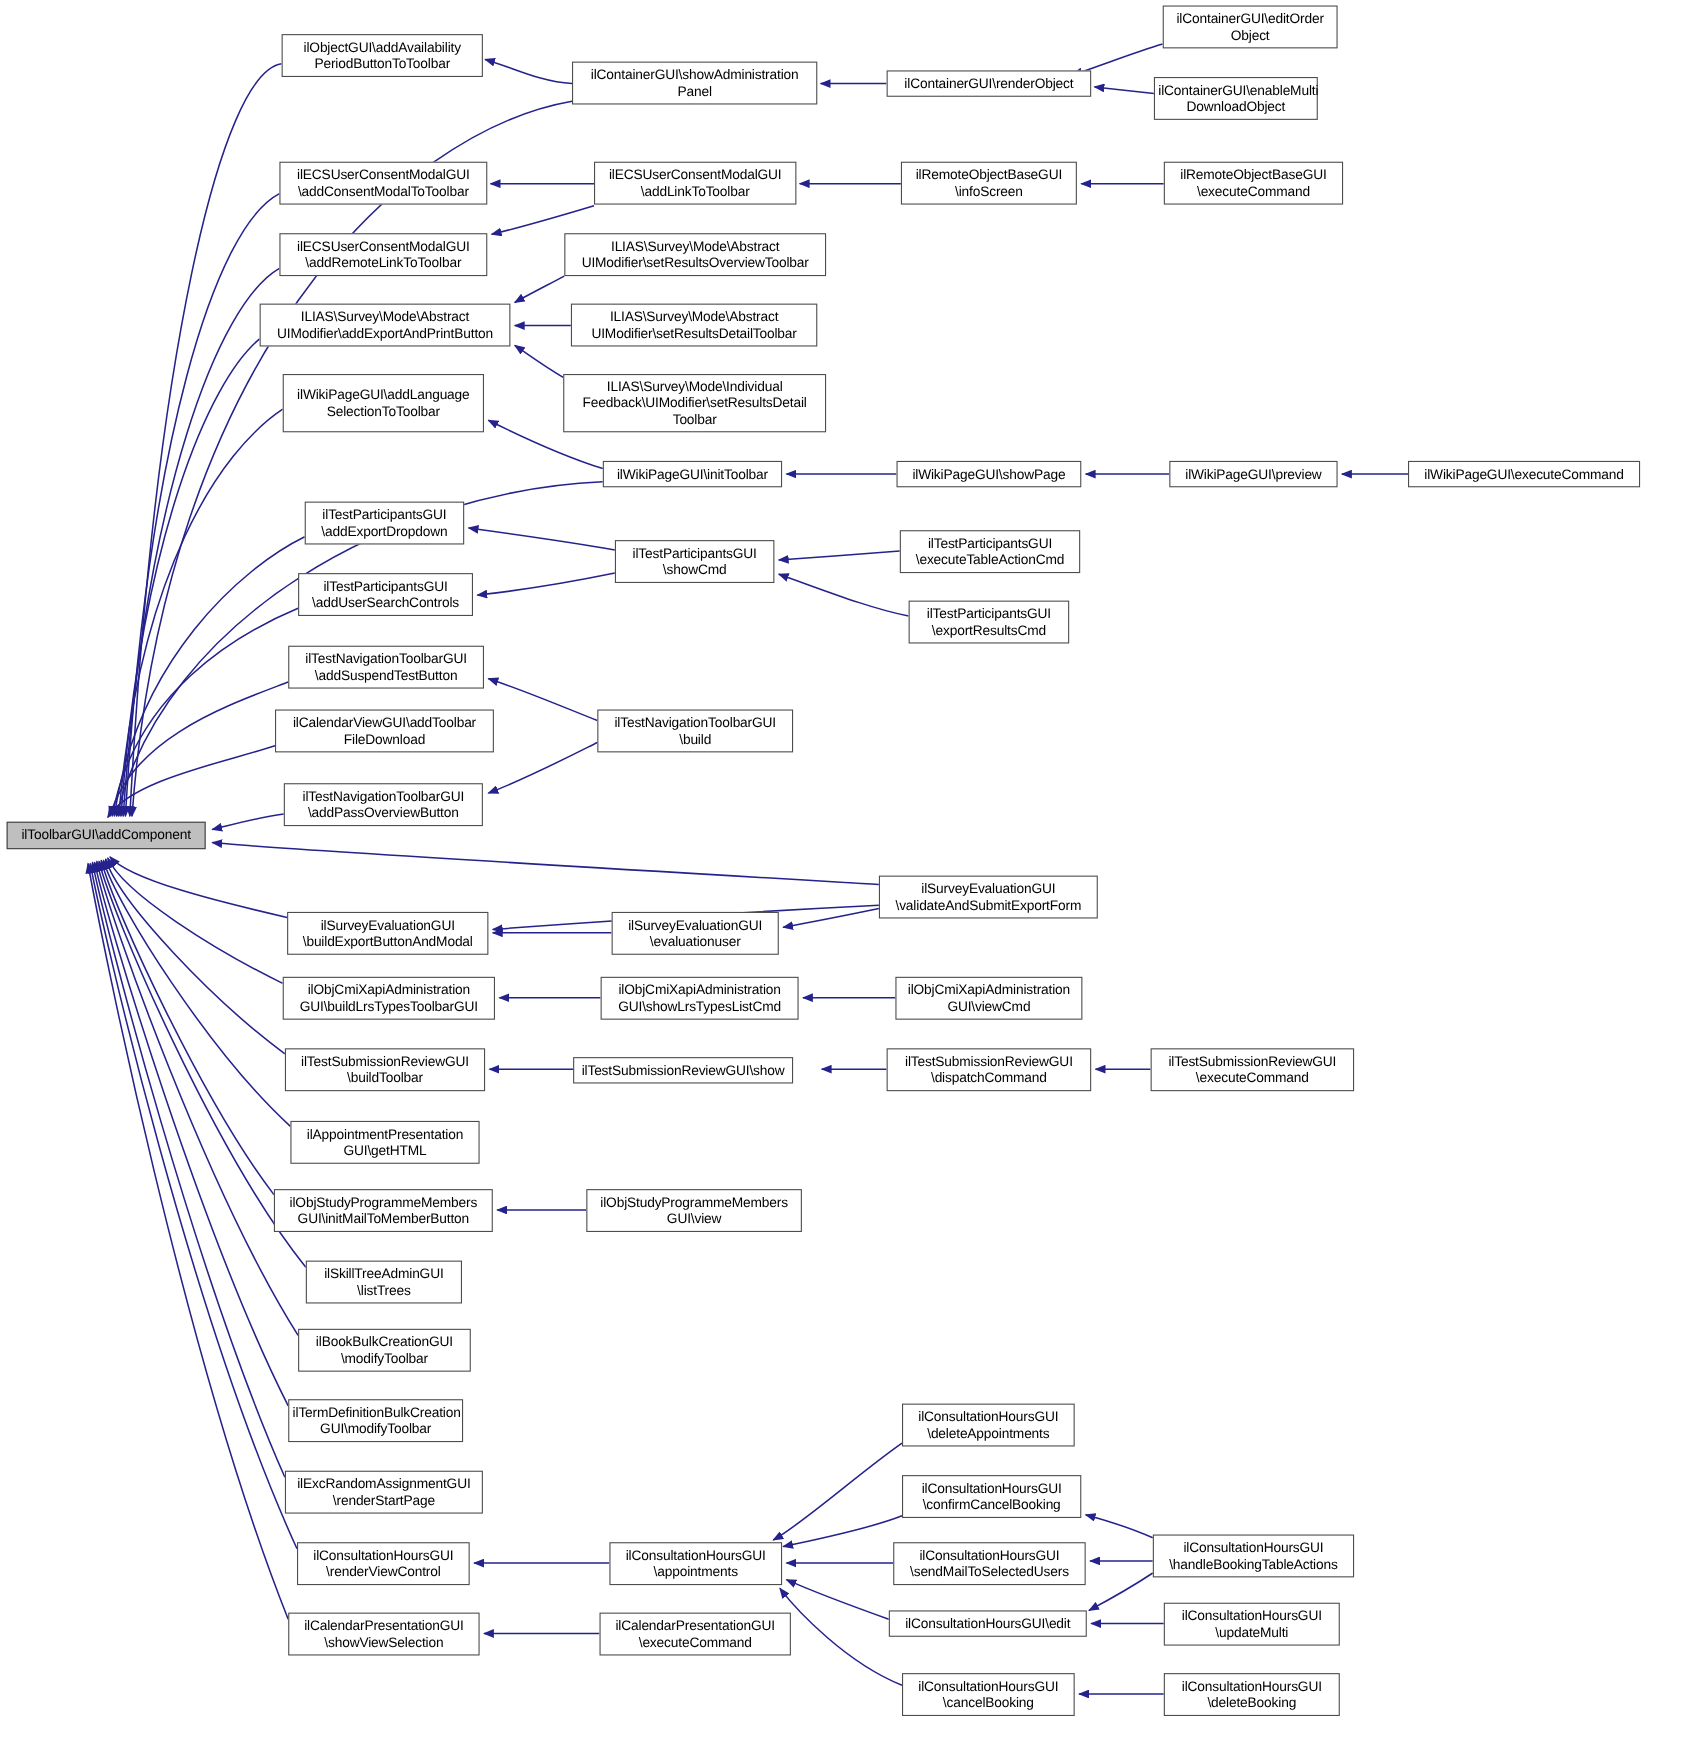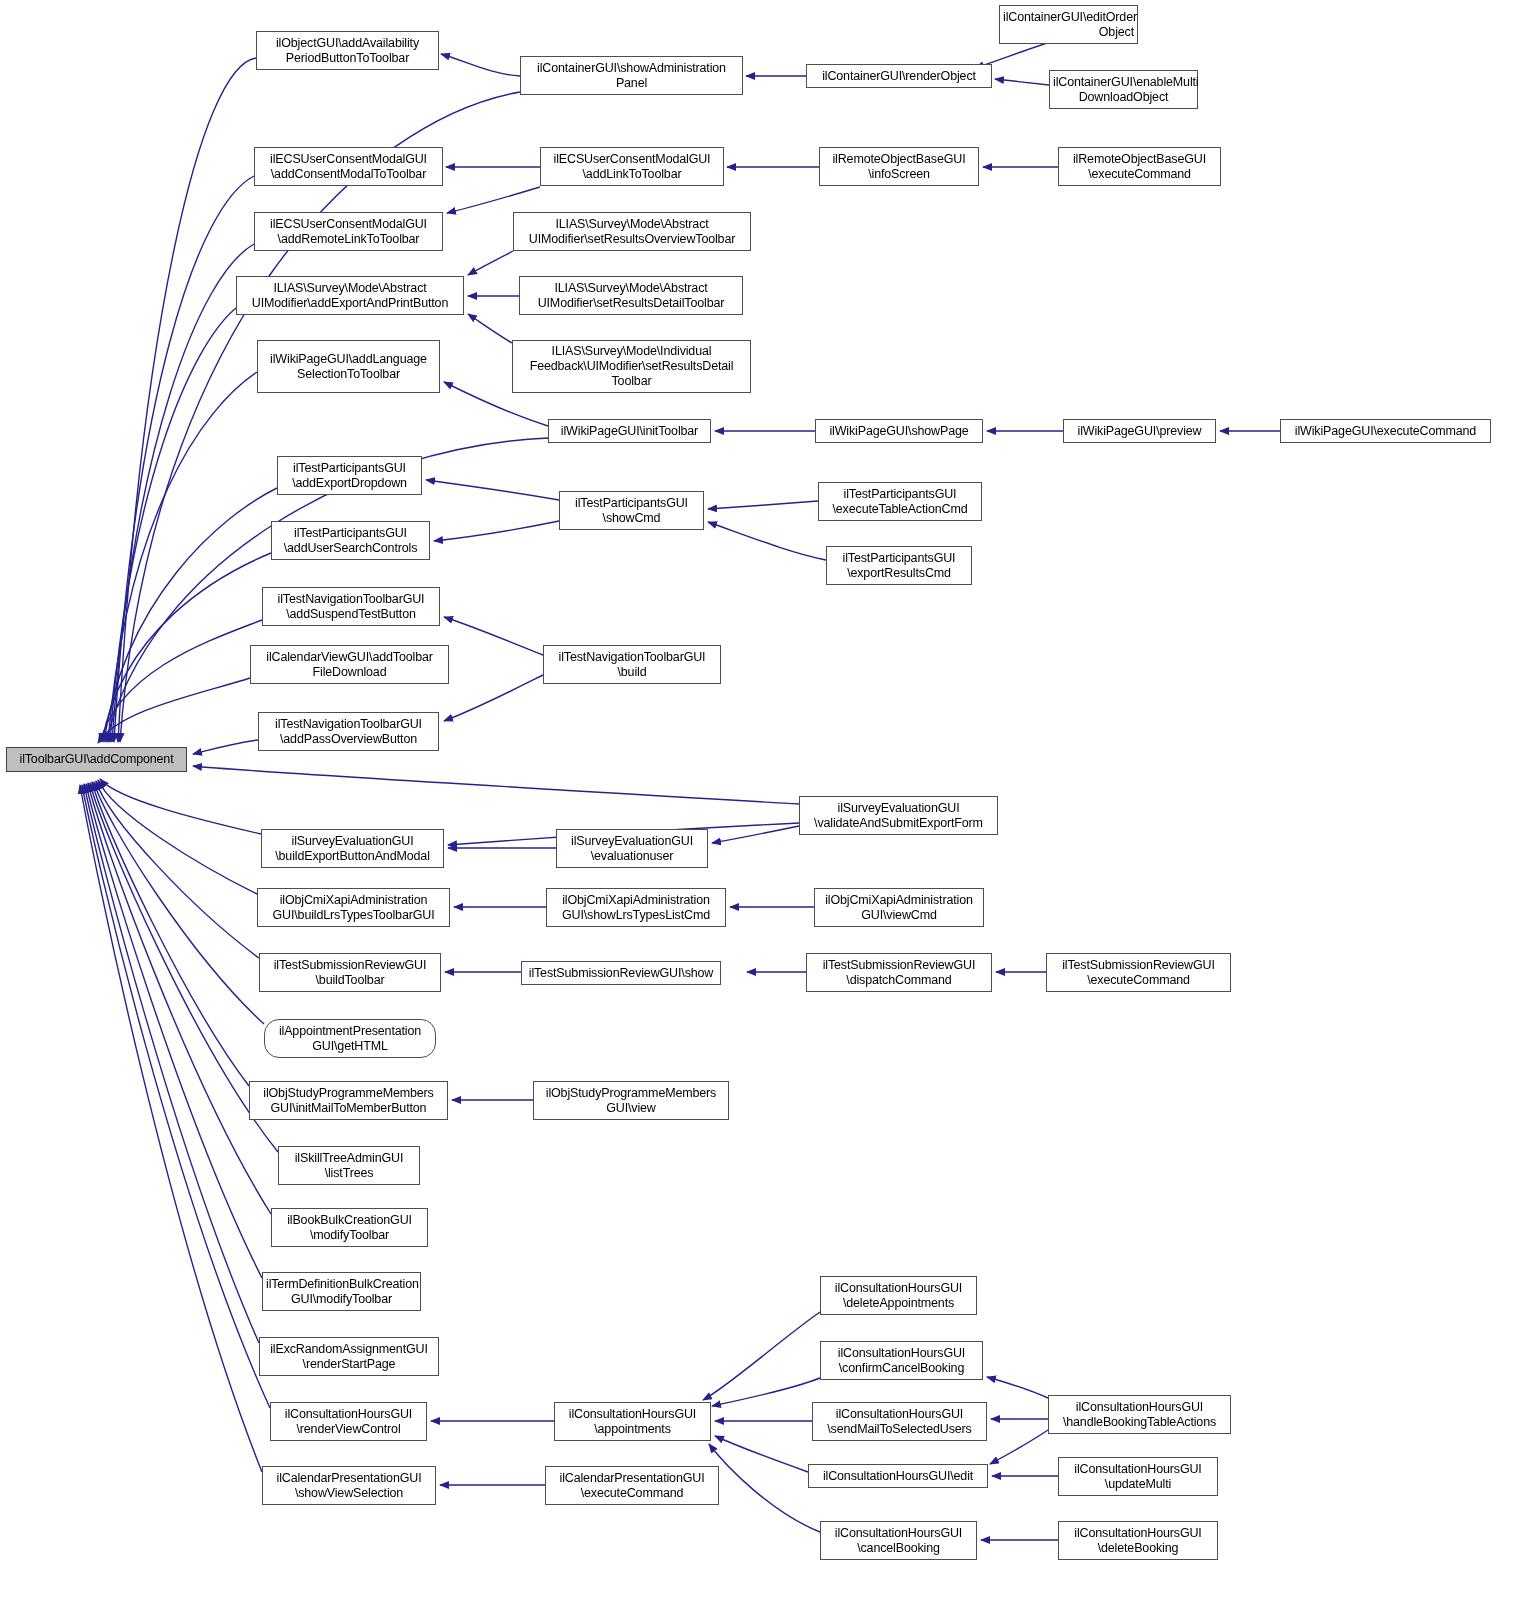--- a/index.html
+++ b/index.html
@@ -120,21 +120,21 @@
         <path d="M 262,1472 C 168,1236 92,852 80,785" fill="none" stroke="#25228c" stroke-width="1.4" marker-end="url(#arrow)"></path>
       </g>
   </svg>
   <div id="node-layer">
       <div class="node root" style="left: 6px; top: 747px; width: 181px; height: 25px;"><span>ilToolbarGUI\addComponent</span></div>
       <div class="node" style="left: 256px; top: 31px; width: 183px; height: 39px;"><span>ilObjectGUI\addAvailability
 PeriodButtonToToolbar</span></div>
       <div class="node" style="left: 520px; top: 56px; width: 223px; height: 39px;"><span>ilContainerGUI\showAdministration
 Panel</span></div>
       <div class="node" style="left: 806px; top: 64px; width: 186px; height: 24px;"><span>ilContainerGUI\renderObject</span></div>
-      <div class="node" style="left: 999px; top: 5px; width: 139px; height: 39px; text-align: right;"><span>ilContainerGUI\editOrder
+      <div class="node" style="left: 1057px; top: 5px; width: 159px; height: 39px;"><span>ilContainerGUI\editOrder
 Object</span></div>
       <div class="node" style="left: 1049px; top: 70px; width: 149px; height: 39px;"><span>ilContainerGUI\enableMulti
 DownloadObject</span></div>
       <div class="node" style="left: 254px; top: 147px; width: 189px; height: 39px;"><span>ilECSUserConsentModalGUI
 \addConsentModalToToolbar</span></div>
       <div class="node" style="left: 540px; top: 147px; width: 184px; height: 39px;"><span>ilECSUserConsentModalGUI
 \addLinkToToolbar</span></div>
       <div class="node" style="left: 819px; top: 147px; width: 160px; height: 39px;"><span>ilRemoteObjectBaseGUI
 \infoScreen</span></div>
       <div class="node" style="left: 1058px; top: 147px; width: 163px; height: 39px;"><span>ilRemoteObjectBaseGUI
@@ -186,21 +186,21 @@
 GUI\showLrsTypesListCmd</span></div>
       <div class="node" style="left: 814px; top: 888px; width: 170px; height: 39px;"><span>ilObjCmiXapiAdministration
 GUI\viewCmd</span></div>
       <div class="node" style="left: 259px; top: 953px; width: 182px; height: 39px;"><span>ilTestSubmissionReviewGUI
 \buildToolbar</span></div>
       <div class="node" style="left: 521px; top: 961px; width: 200px; height: 24px;"><span>ilTestSubmissionReviewGUI\show</span></div>
       <div class="node" style="left: 806px; top: 953px; width: 186px; height: 39px;"><span>ilTestSubmissionReviewGUI
 \dispatchCommand</span></div>
       <div class="node" style="left: 1046px; top: 953px; width: 185px; height: 39px;"><span>ilTestSubmissionReviewGUI
 \executeCommand</span></div>
-      <div class="node" style="left: 264px; top: 1019px; width: 172px; height: 39px; border-radius: 15px;"><span>ilAppointmentPresentation
+      <div class="node" style="left: 264px; top: 1019px; width: 172px; height: 39px;"><span>ilAppointmentPresentation
 GUI\getHTML</span></div>
       <div class="node" style="left: 249px; top: 1081px; width: 199px; height: 39px;"><span>ilObjStudyProgrammeMembers
 GUI\initMailToMemberButton</span></div>
       <div class="node" style="left: 533px; top: 1081px; width: 196px; height: 39px;"><span>ilObjStudyProgrammeMembers
 GUI\view</span></div>
       <div class="node" style="left: 278px; top: 1146px; width: 142px; height: 39px;"><span>ilSkillTreeAdminGUI
 \listTrees</span></div>
       <div class="node" style="left: 271px; top: 1208px; width: 157px; height: 39px;"><span>ilBookBulkCreationGUI
 \modifyToolbar</span></div>
       <div class="node" style="left: 262px; top: 1272px; width: 159px; height: 39px;"><span>ilTermDefinitionBulkCreation

